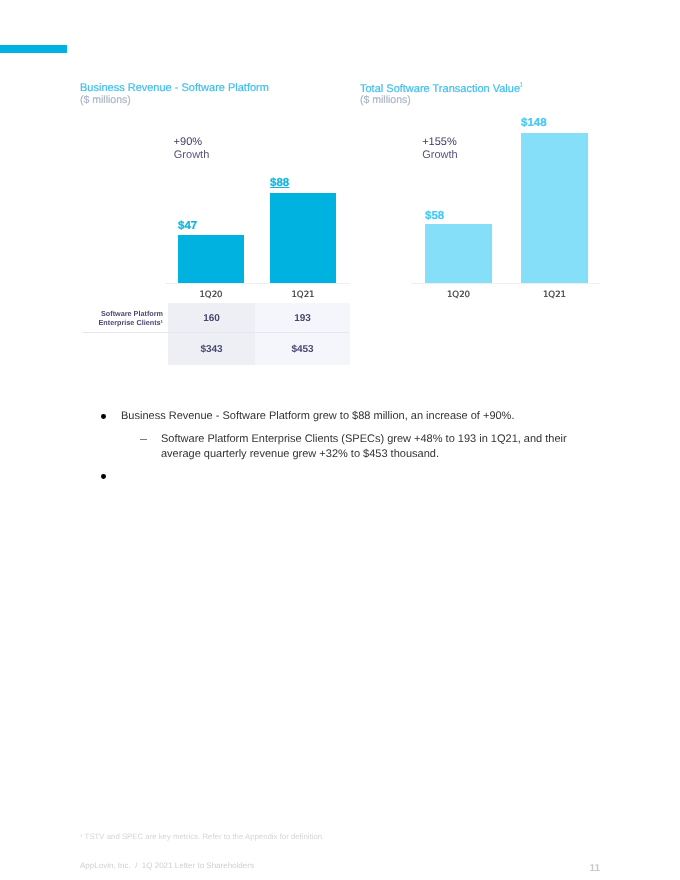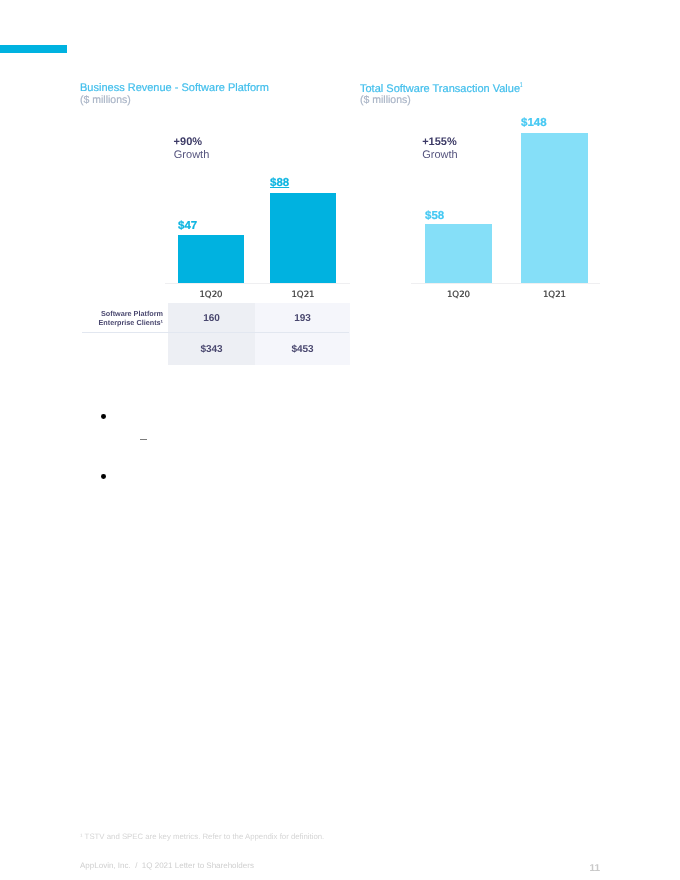--- a/index.html
+++ b/index.html
@@ -5,21 +5,21 @@
   html,body{margin:0;padding:0;}
   body{width:680px;height:880px;background:#ffffff;position:relative;overflow:hidden;
        font-family:"Liberation Sans",sans-serif;-webkit-font-smoothing:antialiased;text-rendering:geometricPrecision;}
   .page{position:absolute;left:0;top:12px;width:584px;height:880px;}
   .accent-bar{position:absolute;left:0;top:32.9px;width:67.3px;height:8.1px;background:#00B2E0;}
 
   .chart-title{position:absolute;color:#43BFEC;font-size:11px;white-space:nowrap;-webkit-text-stroke:0.2px #43BFEC;}
   .chart-sub{position:absolute;color:#A9B4C6;font-size:10.5px;white-space:nowrap;-webkit-text-stroke:0.16px #A9B4C6;}
   .sup{font-size:7px;vertical-align:super;position:relative;top:-0.3px;display:inline-block;transform:scaleX(0.62);transform-origin:left top;}
 
-  .growth-pct{position:absolute;color:#3C3A66;font-size:11px;font-weight:bold;white-space:nowrap;}
+  .growth-pct{position:absolute;color:#3C3A66;font-size:11px;font-weight:normal;white-space:nowrap;}
   .growth-lbl{position:absolute;color:#55547E;font-size:11px;white-space:nowrap;}
 
   .bar{position:absolute;}
   .bar-dark{background:#00B2E0;}
   .bar-light{background:#85DFF8;}
   .axis{position:absolute;height:1.2px;background:#EFEFF1;}
   .vlabel{position:absolute;font-size:11.5px;font-weight:bold;white-space:nowrap;-webkit-text-stroke:0.22px currentColor;}
   .vlabel-dark{color:#0FB5E1;}
   .vlabel-light{color:#46C9F3;}
   .xlabel{position:absolute;font-family:"DejaVu Sans",sans-serif;font-size:8.6px;font-weight:normal;color:#3d3d3d;text-align:center;white-space:nowrap;-webkit-text-stroke:0.22px #3d3d3d;}
@@ -88,23 +88,25 @@
   </div>
 
   <div class="tbl-val" style="left:168px;top:301px;width:87px;">160</div>
   <div class="tbl-val" style="left:255px;top:301px;width:95px;">193</div>
   <div class="tbl-val" style="left:168px;top:332px;width:87px;">$343</div>
   <div class="tbl-val" style="left:255px;top:332px;width:95px;">$453</div>
 
   <div class="bullets">
     <div class="b1" style="left:26px;top:0px;width:410px;">
       <span class="dot" style="left:-20.3px;top:5.8px;"></span>
+      <span>Business Revenue - Software Platform grew to $88 million, an increase of +90%.</span>
     </div>
     <div class="b1" style="left:66px;top:23.1px;width:410px;">
       <span class="dash" style="left:-21.2px;top:7.2px;"></span>
+      <span>Software Platform Enterprise Clients (SPECs) grew +48% to 193 in 1Q21, and their average quarterly revenue grew +32% to $453 thousand.</span>
     </div>
     <div class="b1" style="left:26px;top:59.9px;width:430px;">
       <span class="dot" style="left:-20.3px;top:5.8px;"></span>
     </div>
   </div>
 
   <div class="foot-note" style="left:80px;top:819.5px;">¹ TSTV and SPEC are key metrics. Refer to the Appendix for definition.</div>
   <div class="foot-left" style="left:80px;top:849px;">AppLovin, Inc.  /  1Q 2021 Letter to Shareholders</div>
   <div class="foot-page" style="left:586px;top:850.5px;width:14px;text-align:right;">11</div>
 </div>

